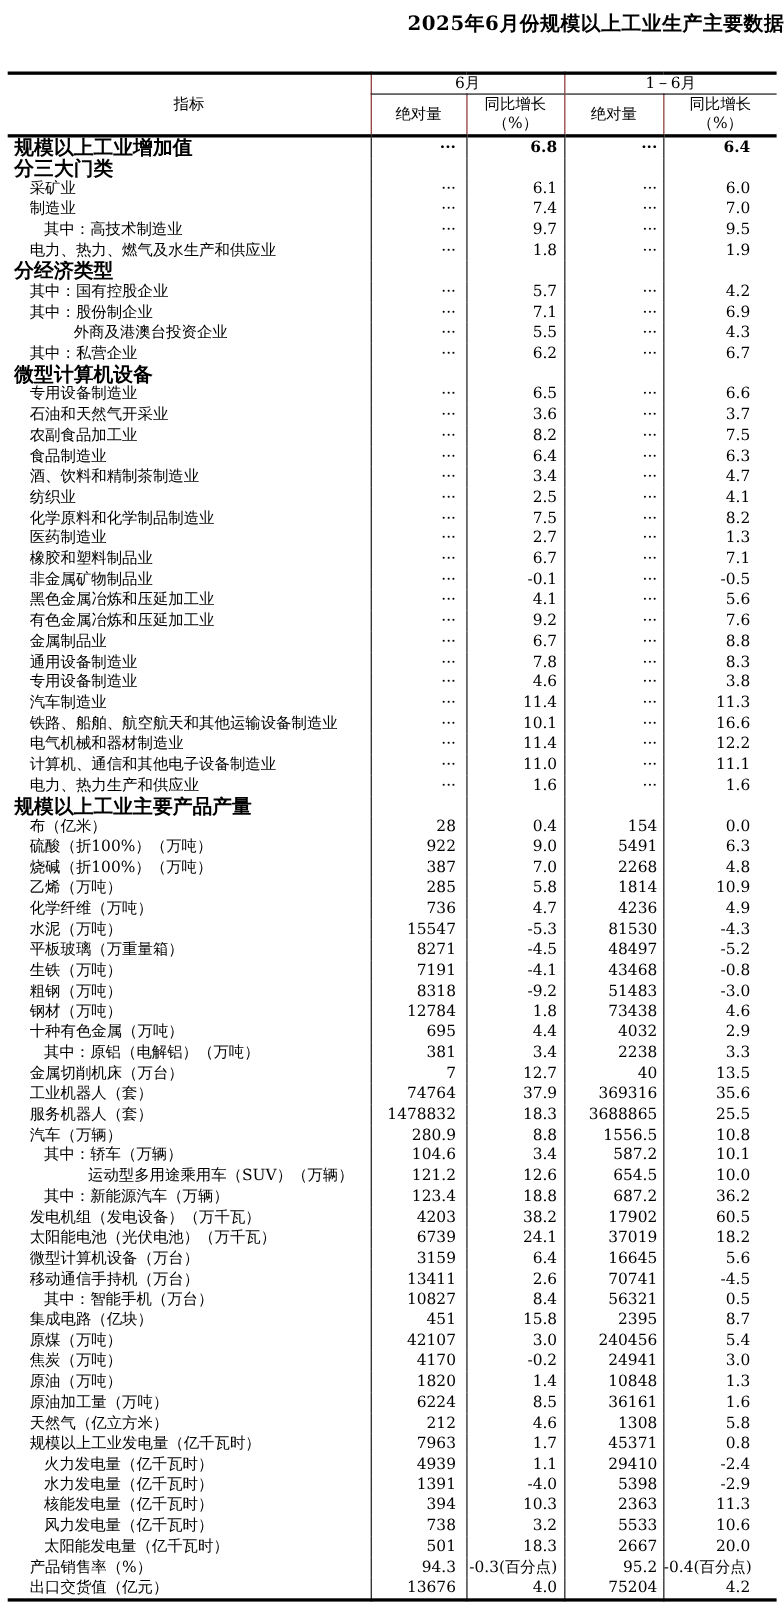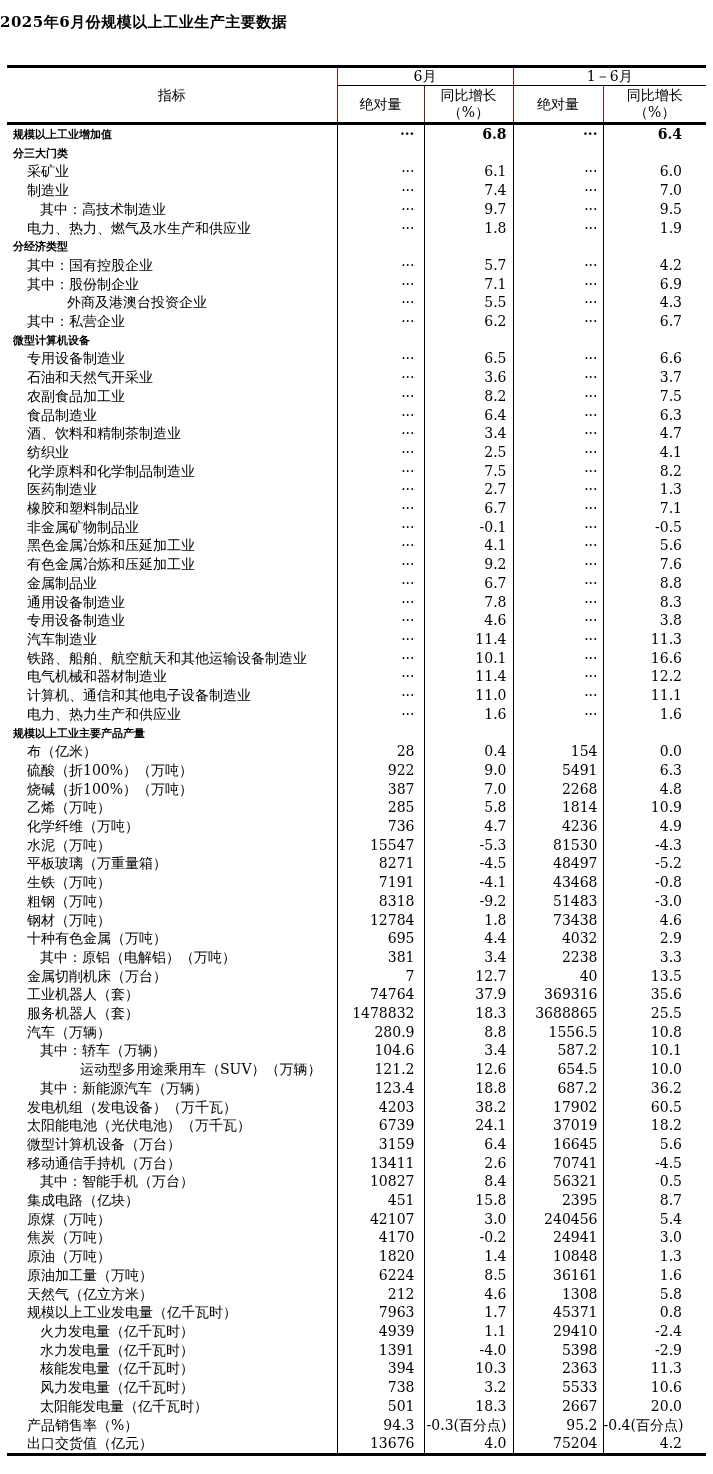--- a/index.html
+++ b/index.html
@@ -9,22 +9,22 @@
     width: 713px;
     height: 1474px;
     color: #000;
     font-family: "DejaVu Serif", "Liberation Serif", serif;
   }
   .page { width: 713px; height: 1474px; overflow: hidden; }
 
   .title {
     margin: 0;
     padding-top: 9px;
-    text-align: left;
-    font-size: 15px;
+    text-align: right;
+    font-size: 18px;
     line-height: 26px;
     font-weight: bold;
     letter-spacing: 0.5px;
   }
 
   table.stat {
     border-collapse: collapse;
     table-layout: fixed;
     width: 699px;
     margin: 30px 0 0 7px;
@@ -67,21 +67,21 @@
   tbody td.c2 { padding-right: 5px; }
   tbody td.c3 { padding-right: 24px; }
 
   td.ind-0 { padding-left: 6px; }
   td.ind-1 { padding-left: 20px; }
   td.ind-2 { padding-left: 33px; }
   td.ind-3 { padding-left: 60px; margin-top: 34px; }
   td.ind-4 { padding-left: 73px; }
 
   tr.bold { font-weight: bold; }
-  tr.bold td.label { font-family: Liberation Serif, serif; font-size: 11px; }
+  tr.bold td.label { font-family: Liberation Serif, serif; font-size: 18px; }
 </style>
 </head>
 <body>
 
 <div class="page">
 
   <h1 class="title">2025年6月份规模以上工业生产主要数据</h1>
 
   <table class="stat">
     <colgroup>

